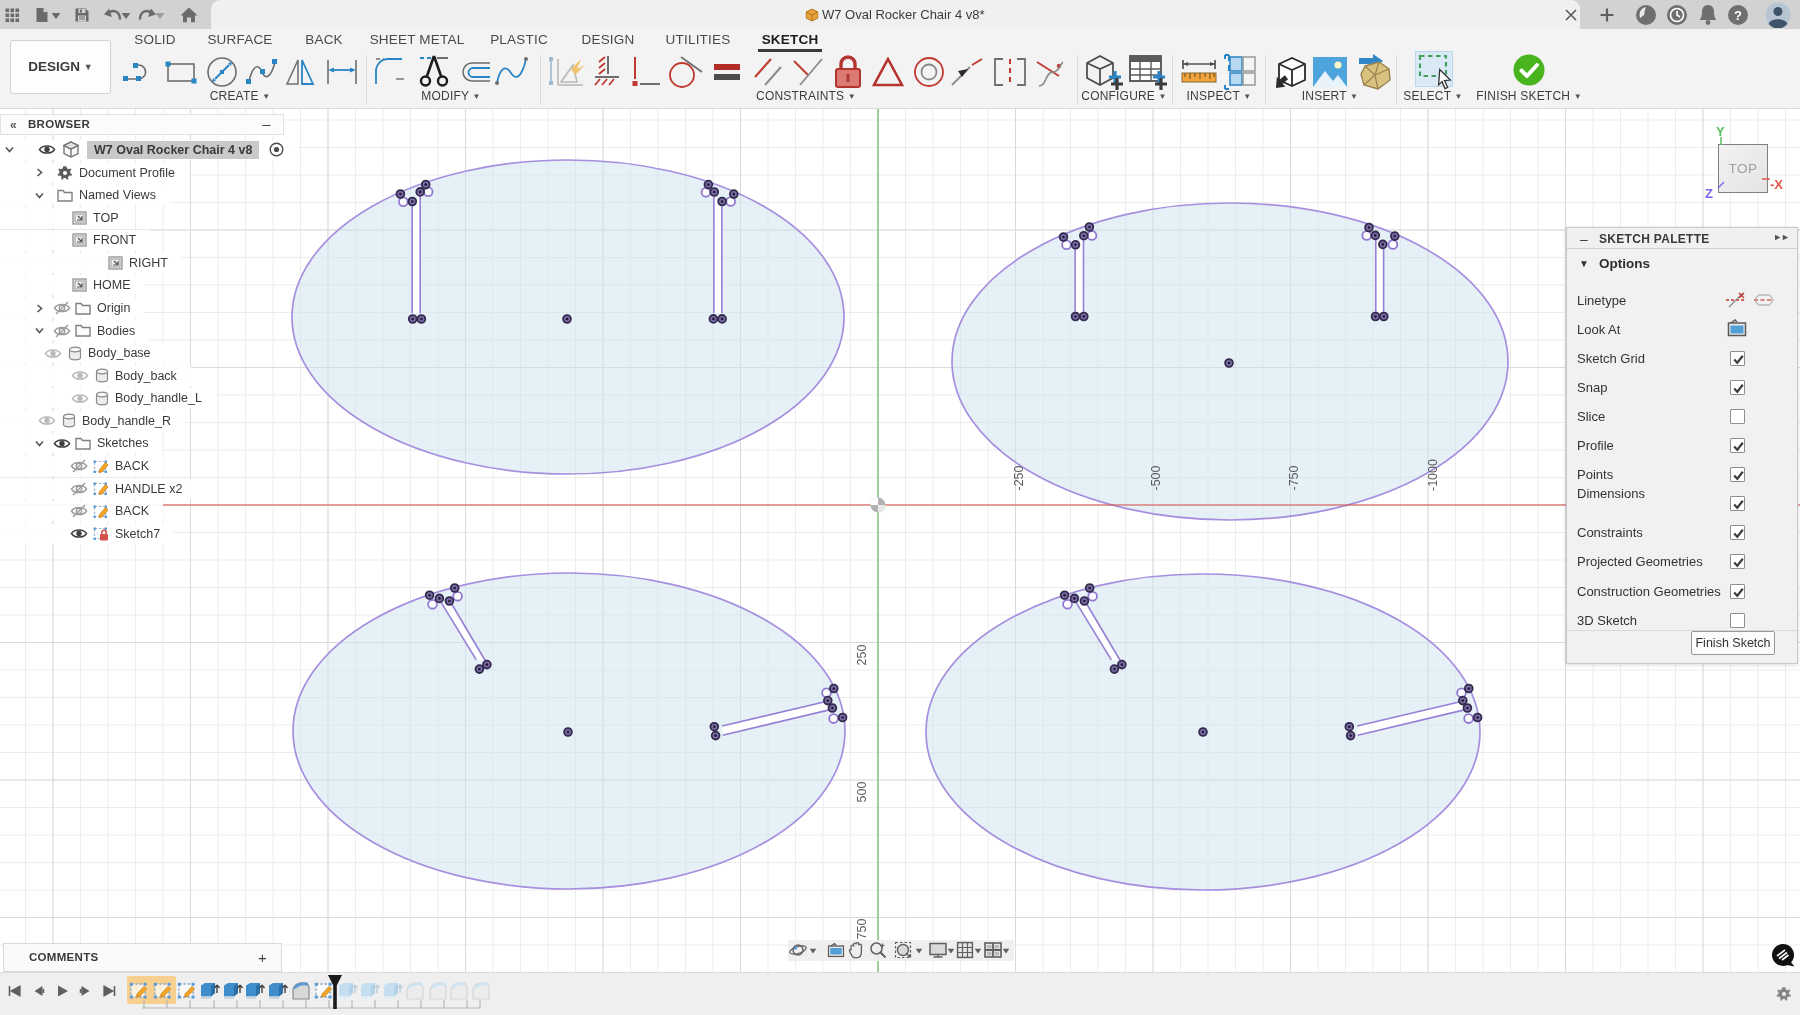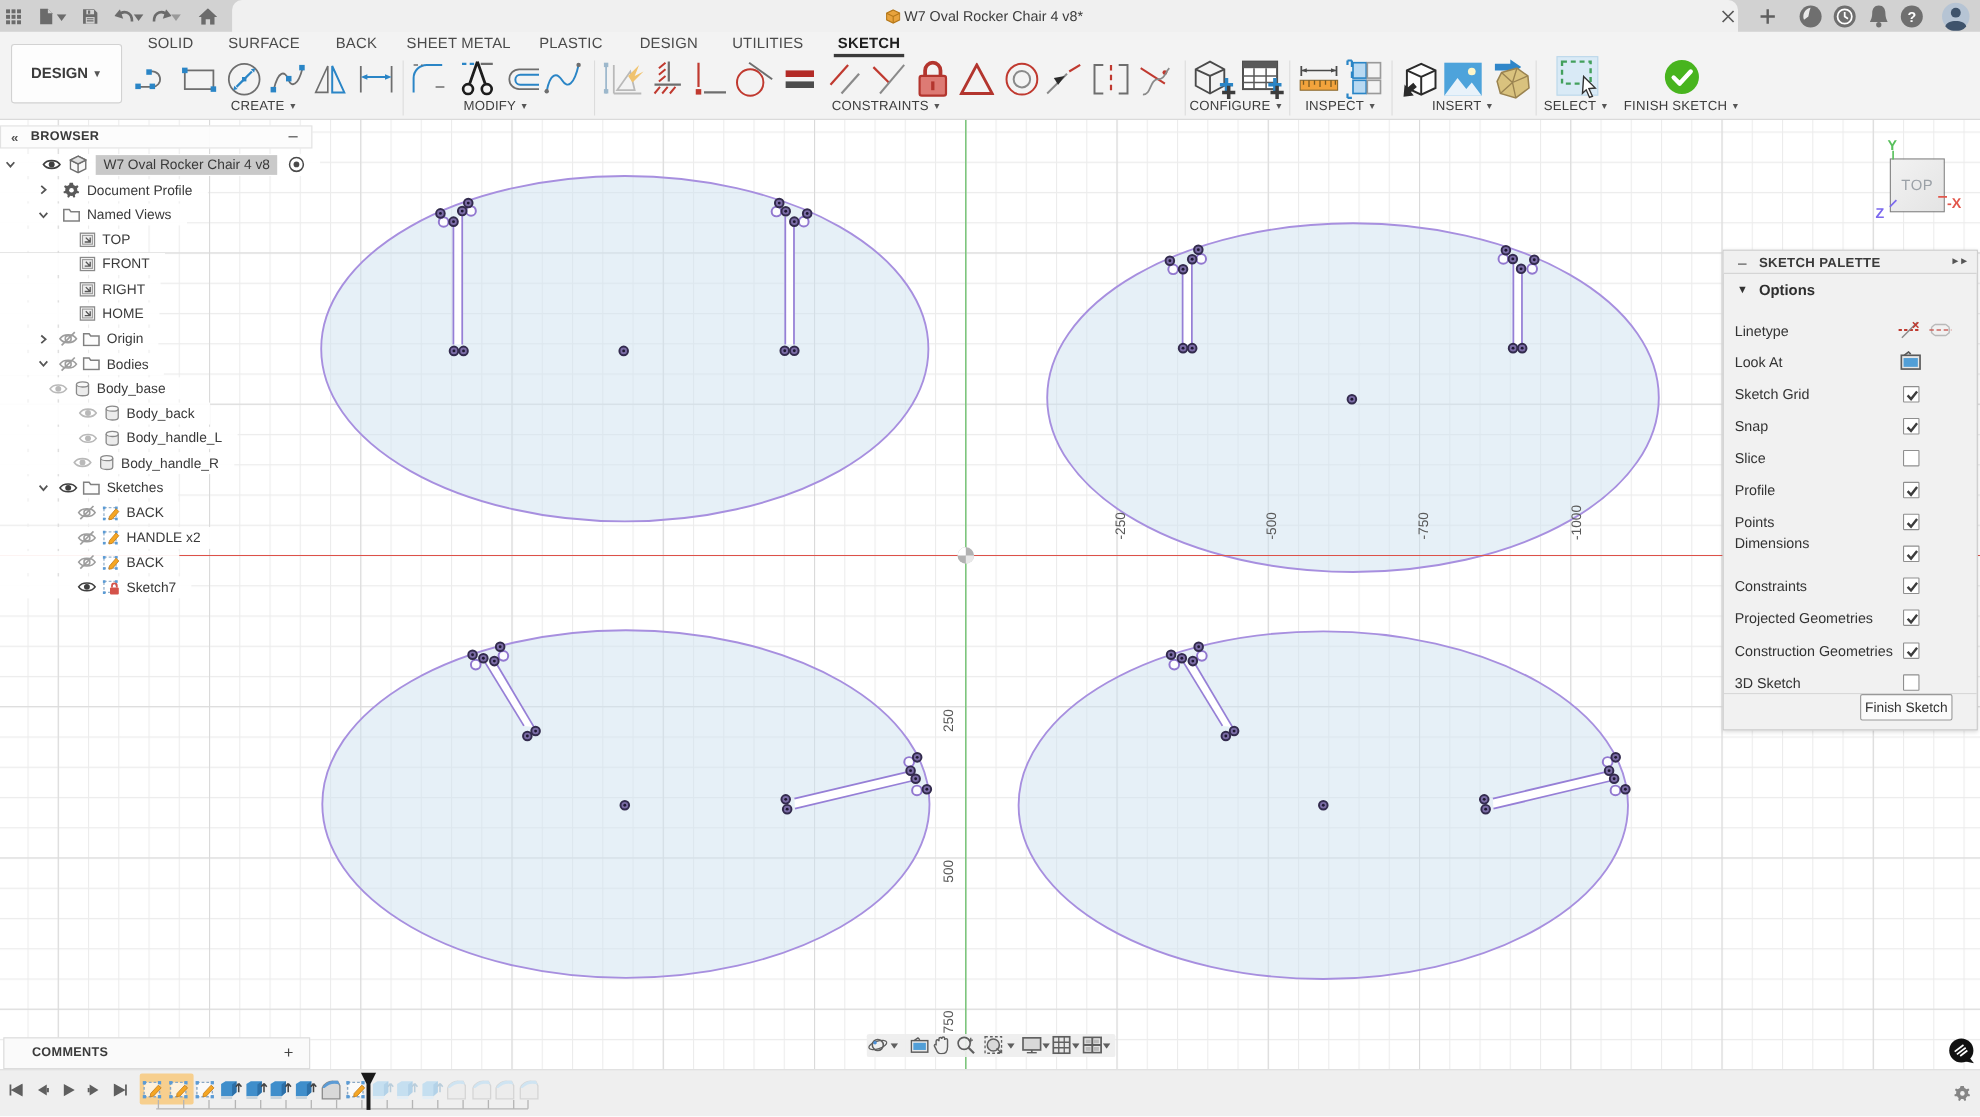--- a/index.html
+++ b/index.html
@@ -492,21 +492,21 @@
       <svg width="18" height="13" viewBox="0 0 18 13" style="flex:none">
         <path d="M1.5 6.5 C4.5 1.8 13.5 1.8 16.5 6.5 C13.5 11.2 4.5 11.2 1.5 6.5 Z" fill="none" stroke="#3f3f3f" stroke-width="1.5"></path>
         <circle cx="9" cy="6.5" r="2.7" fill="#3f3f3f"></circle>
       </svg>
       <span style="display:inline-block;width:7px;flex:none"></span>
       <svg width="16" height="17" viewBox="0 0 16 17" style="flex:none">
         <path d="M8 1 L15 4.5 L15 12.5 L8 16 L1 12.5 L1 4.5 Z" fill="#f8f8f8" stroke="#6e6e6e" stroke-width="1.3"></path>
         <path d="M1 4.5 L8 8 L15 4.5 M8 8 L8 16" fill="none" stroke="#6e6e6e" stroke-width="1.3"></path>
         <path d="M8 1 L15 4.5 L8 8 L1 4.5 Z" fill="#e0e0e0" stroke="#6e6e6e" stroke-width="1.3"></path>
       </svg>
-      <span class="t" style="font-weight:normal;background:#c9c9c9;padding:2px 7px;margin-left:8px">W7 Oval Rocker Chair 4 v8</span>
+      <span class="t" style="font-weight:bold;background:#c9c9c9;padding:2px 7px;margin-left:8px">W7 Oval Rocker Chair 4 v8</span>
       <svg width="15" height="15" viewBox="0 0 15 15" style="flex:none;margin-left:10px">
         <circle cx="7.5" cy="7.5" r="6.3" fill="#fff" stroke="#4a4a4a" stroke-width="1.4"></circle>
         <circle cx="7.5" cy="7.5" r="2.6" fill="#4a4a4a"></circle>
       </svg>
     </div>
   </div>
 <div class="brow" style="top:162.5px;left:0">
     <div class="bg" style="padding-left:34px">
       <svg width="11" height="11" viewBox="0 0 11 11" style="flex:none">
         <path d="M3.5 2 L7.5 5.5 L3.5 9" fill="none" stroke="#555" stroke-width="1.6"></path>
@@ -545,21 +545,21 @@
     <div class="bg" style="padding-left:72px">
       <svg width="15" height="14" viewBox="0 0 15 14" style="flex:none">
         <rect x="1" y="1" width="13" height="12" fill="#f6f6f6" stroke="#8a8a8a" stroke-width="1.2"></rect>
         <rect x="3" y="3" width="9" height="8" fill="#ededed" stroke="#9a9a9a" stroke-width="1"></rect>
         <path d="M5 9 L10 9 L10 5 M10 9 L6 5" stroke="#555" stroke-width="1.2" fill="none"></path>
       </svg>
       <span class="t">FRONT</span>
     </div>
   </div>
 <div class="brow" style="top:252.8px;left:0">
-    <div class="bg" style="padding-left:72px">
+    <div class="bg" style="padding-left:108px">
       <svg width="15" height="14" viewBox="0 0 15 14" style="flex:none">
         <rect x="1" y="1" width="13" height="12" fill="#f6f6f6" stroke="#8a8a8a" stroke-width="1.2"></rect>
         <rect x="3" y="3" width="9" height="8" fill="#ededed" stroke="#9a9a9a" stroke-width="1"></rect>
         <path d="M5 9 L10 9 L10 5 M10 9 L6 5" stroke="#555" stroke-width="1.2" fill="none"></path>
       </svg>
       <span class="t">RIGHT</span>
     </div>
   </div>
 <div class="brow" style="top:275.4px;left:0">
     <div class="bg" style="padding-left:72px">
@@ -643,21 +643,21 @@
       </svg>
       <span style="display:inline-block;width:6px;flex:none"></span>
       <svg width="14" height="15" viewBox="0 0 14 15" style="flex:none">
         <path d="M1.5 3.5 V11.5 A5.5 2.3 0 0 0 12.5 11.5 V3.5" fill="#ececec" stroke="#8a8a8a" stroke-width="1.2"></path>
         <ellipse cx="7" cy="3.5" rx="5.5" ry="2.3" fill="#f8f8f8" stroke="#8a8a8a" stroke-width="1.2"></ellipse>
       </svg>
       <span class="t">Body_handle_L</span>
     </div>
   </div>
 <div class="brow" style="top:410.9px;left:0">
-    <div class="bg" style="padding-left:66px">
+    <div class="bg" style="padding-left:38px">
       <svg width="18" height="13" viewBox="0 0 18 13" style="flex:none">
         <path d="M1.5 6.5 C4.5 1.8 13.5 1.8 16.5 6.5 C13.5 11.2 4.5 11.2 1.5 6.5 Z" fill="none" stroke="#b9b9b9" stroke-width="1.5"></path>
         <circle cx="9" cy="6.5" r="2.7" fill="#b9b9b9"></circle>
       </svg>
       <span style="display:inline-block;width:6px;flex:none"></span>
       <svg width="14" height="15" viewBox="0 0 14 15" style="flex:none">
         <path d="M1.5 3.5 V11.5 A5.5 2.3 0 0 0 12.5 11.5 V3.5" fill="#ececec" stroke="#8a8a8a" stroke-width="1.2"></path>
         <ellipse cx="7" cy="3.5" rx="5.5" ry="2.3" fill="#f8f8f8" stroke="#8a8a8a" stroke-width="1.2"></ellipse>
       </svg>
       <span class="t">Body_handle_R</span>

